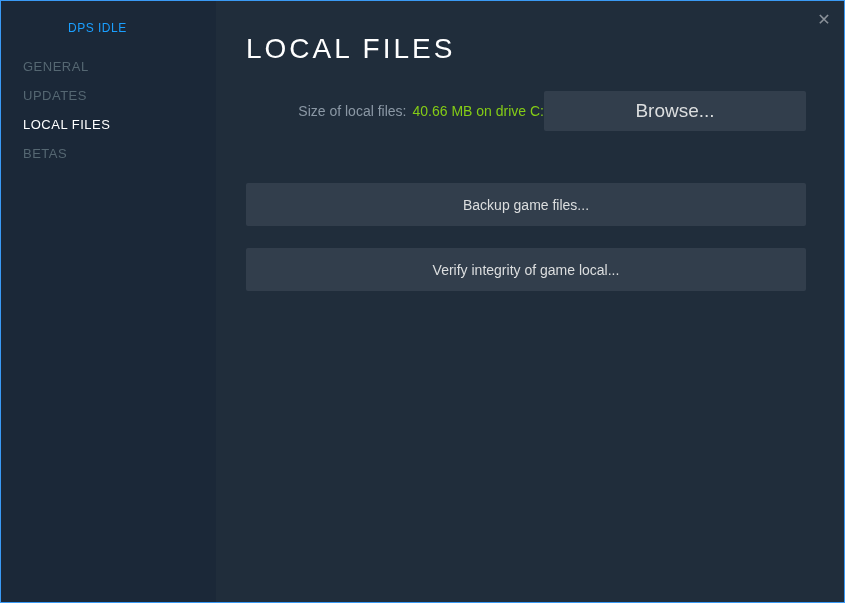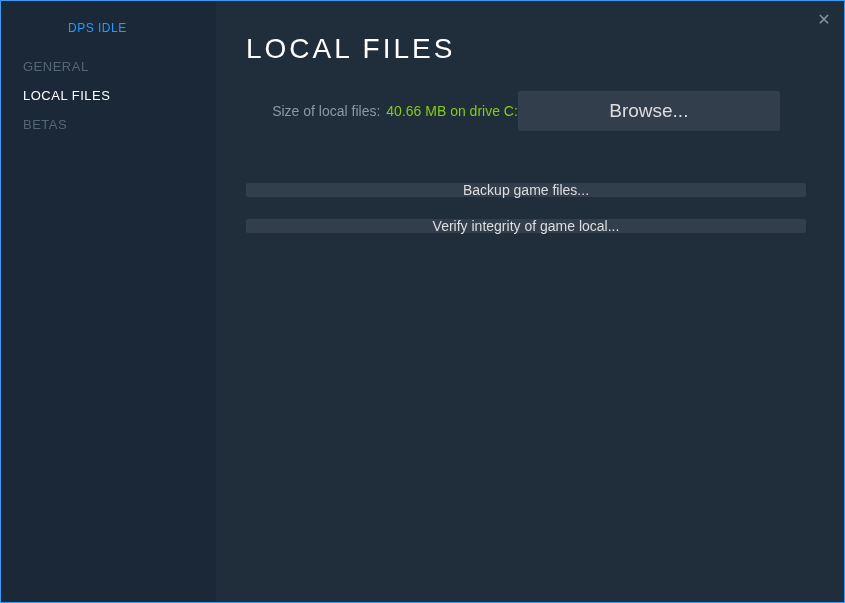--- a/index.html
+++ b/index.html
@@ -65,21 +65,21 @@
     .page-title {
       color: #ffffff;
       font-size: 28px;
       font-weight: 300;
       letter-spacing: 3px;
       margin-bottom: 26px;
     }
     .size-row {
       display: flex;
       align-items: center;
-      justify-content: center;
+      justify-content: flex-end;
       margin-bottom: 52px;
     }
     .size-text {
       display: flex;
       align-items: baseline;
       font-size: 14px;
     }
     .size-label {
       color: #8b98a5;
       margin-right: 6px;
@@ -98,39 +98,40 @@
       display: flex;
       align-items: center;
       justify-content: center;
       border-radius: 2px;
     }
     .wide-btn {
       background: #323e4c;
       color: #dcdedf;
       border: none;
       width: 100%;
-      height: 14px;
+      height: 43px;
       font-size: 14px;
       cursor: pointer;
       display: flex;
       align-items: center;
       justify-content: center;
       margin-bottom: 22px;
       border-radius: 2px;
     }
   </style>
 </head>
 <body>
 
 <div class="close-btn">✕</div>
 
 <div class="container">
   <div class="sidebar">
     <div class="sidebar-title">DPS IDLE</div>
     <div class="sidebar-item">GENERAL</div>
+    <div class="sidebar-item">UPDATES</div>
     <div class="sidebar-item active">LOCAL FILES</div>
     <div class="sidebar-item">BETAS</div>
   </div>
 
   <div class="main">
     <div class="page-title">LOCAL FILES</div>
 
     <div class="size-row">
       <div class="size-text">
         <span class="size-label">Size of local files:</span>

